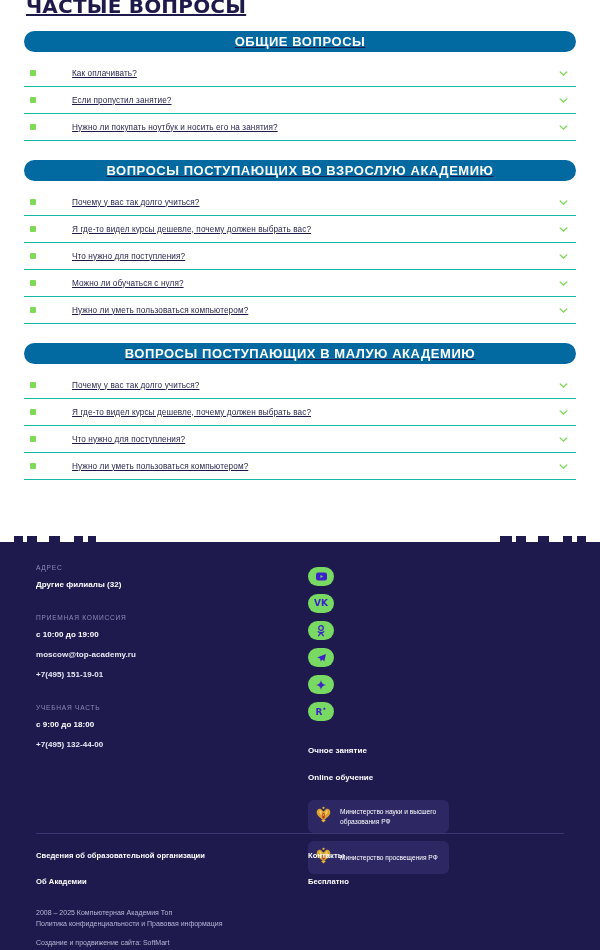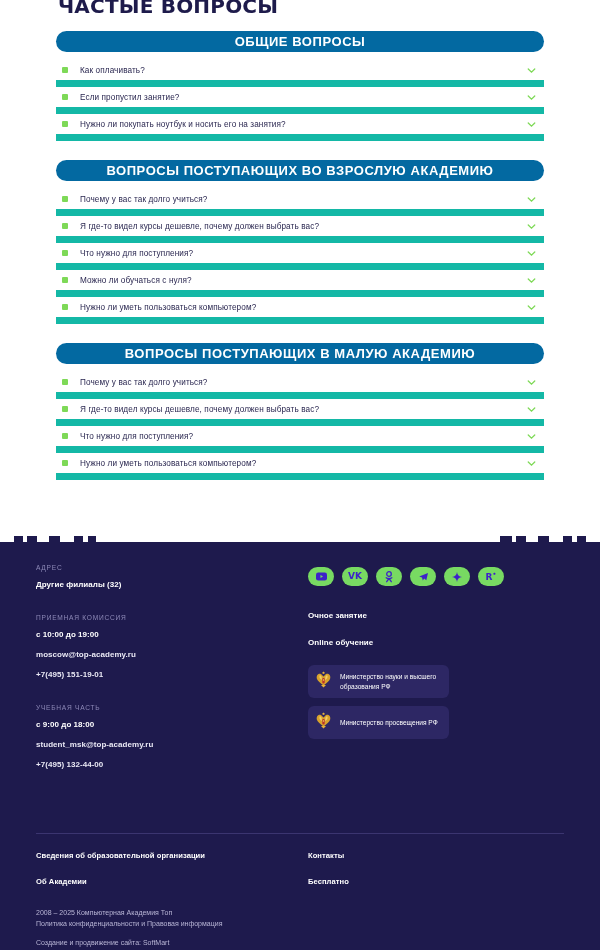--- a/index.html
+++ b/index.html
@@ -14,24 +14,25 @@
   body {
     font-family: "Liberation Sans", "DejaVu Sans", sans-serif;
     background: #ffffff;
     color: #1d1b4b;
     position: relative;
   }
 
   
   .faq-section {
     background: #ffffff;
-    padding: 0 56px;
+    padding: 0 24px;
     height: 536px;
     position: relative;
     overflow: hidden;
+    text-decoration: underline;
   }
 
   .page-title {
     font-size: 20px;
     font-weight: 800;
     letter-spacing: 0.2px;
     color: #1e1b4b;
     text-transform: uppercase;
     margin: -4px 0 0 2px;
     line-height: 1.05;
@@ -55,23 +56,24 @@
     width: 100%;
     user-select: none;
   }
 
   .faq-list { margin-top: 8px; }
 
   .faq-item {
     display: flex;
     align-items: center;
     height: 27px;
-    border-bottom: 7px solid #14b8a6;
+    border-bottom: 1px solid #14b8a6;
     cursor: pointer;
     padding: 0 4px 0 6px;
+    gap: 24px;
   }
 
   .faq-bullet {
     width: 6px;
     height: 6px;
     background: #7ed957;
     flex: 0 0 auto;
     margin-right: 12px;
     border-radius: 1px;
   }
@@ -160,20 +162,21 @@
     cursor: pointer;
   }
 
   .blk-gap { height: 14px; }
 
   
   .socials {
     display: flex;
     gap: 8px;
     margin-bottom: 25px;
+    flex-direction: column;
   }
   .social-btn {
     width: 26px;
     height: 19px;
     border-radius: 999px;
     background: #78da62;
     display: flex;
     align-items: center;
     justify-content: center;
     cursor: pointer;
@@ -404,21 +407,20 @@
 
       <div class="f-label">ПРИЕМНАЯ КОМИССИЯ</div>
       <div class="f-strong">с 10:00 до 19:00</div>
       <div class="f-link">moscow@top-academy.ru</div>
       <div class="f-link">+7(495) 151-19-01</div>
 
       <div class="blk-gap"></div>
 
       <div class="f-label">УЧЕБНАЯ ЧАСТЬ</div>
       <div class="f-strong">с 9:00 до 18:00</div>
-      <div class="f-link">student_msk@top-academy.ru</div>
       <div class="f-link">+7(495) 132-44-00</div>
 
     </div>
 
     <div class="col-right">
 
       <div class="socials">
         <a class="social-btn">
           <svg width="11" height="9" viewBox="0 0 22 16">
               <rect x="0" y="0" width="22" height="16" rx="4.5" fill="#3d22c9"></rect>

